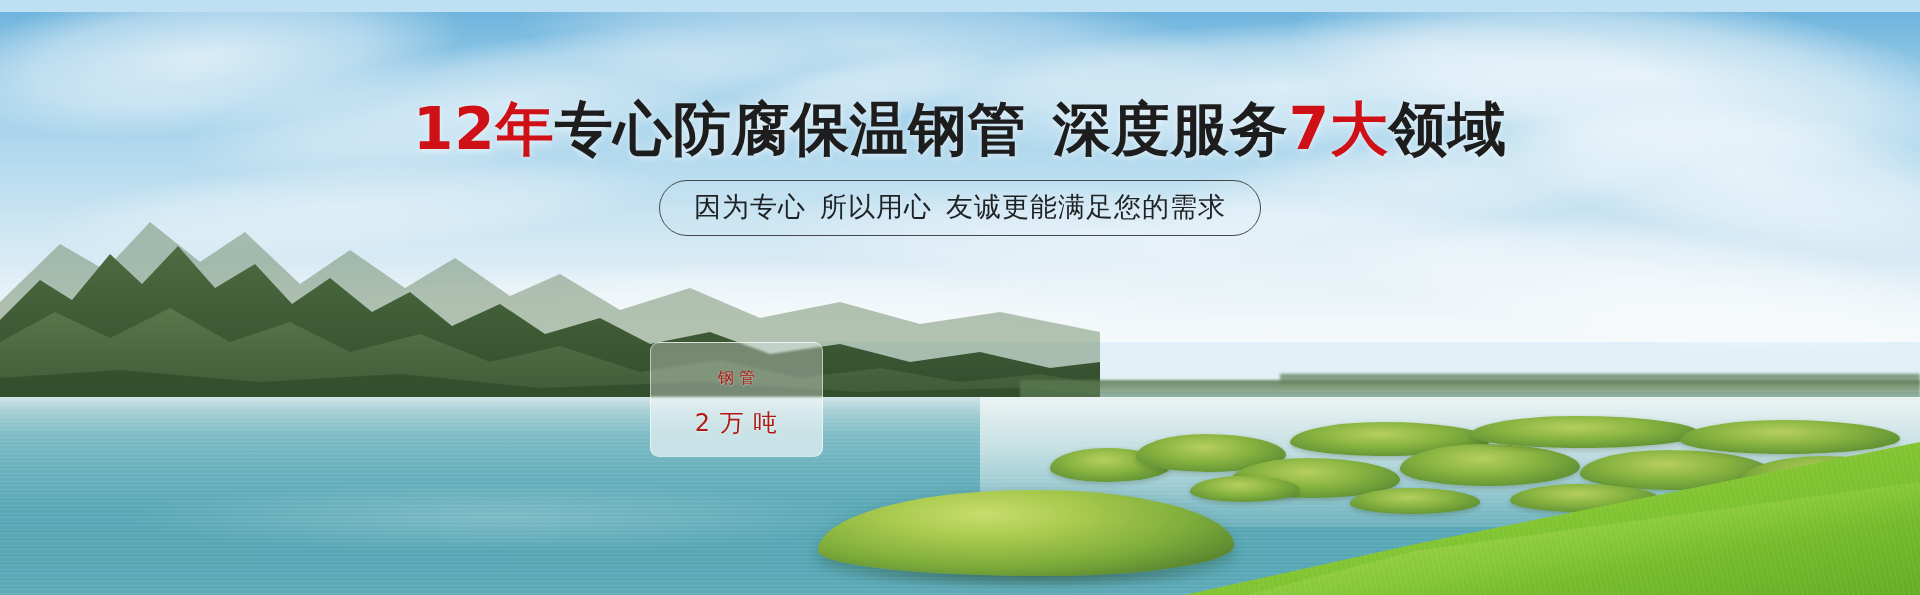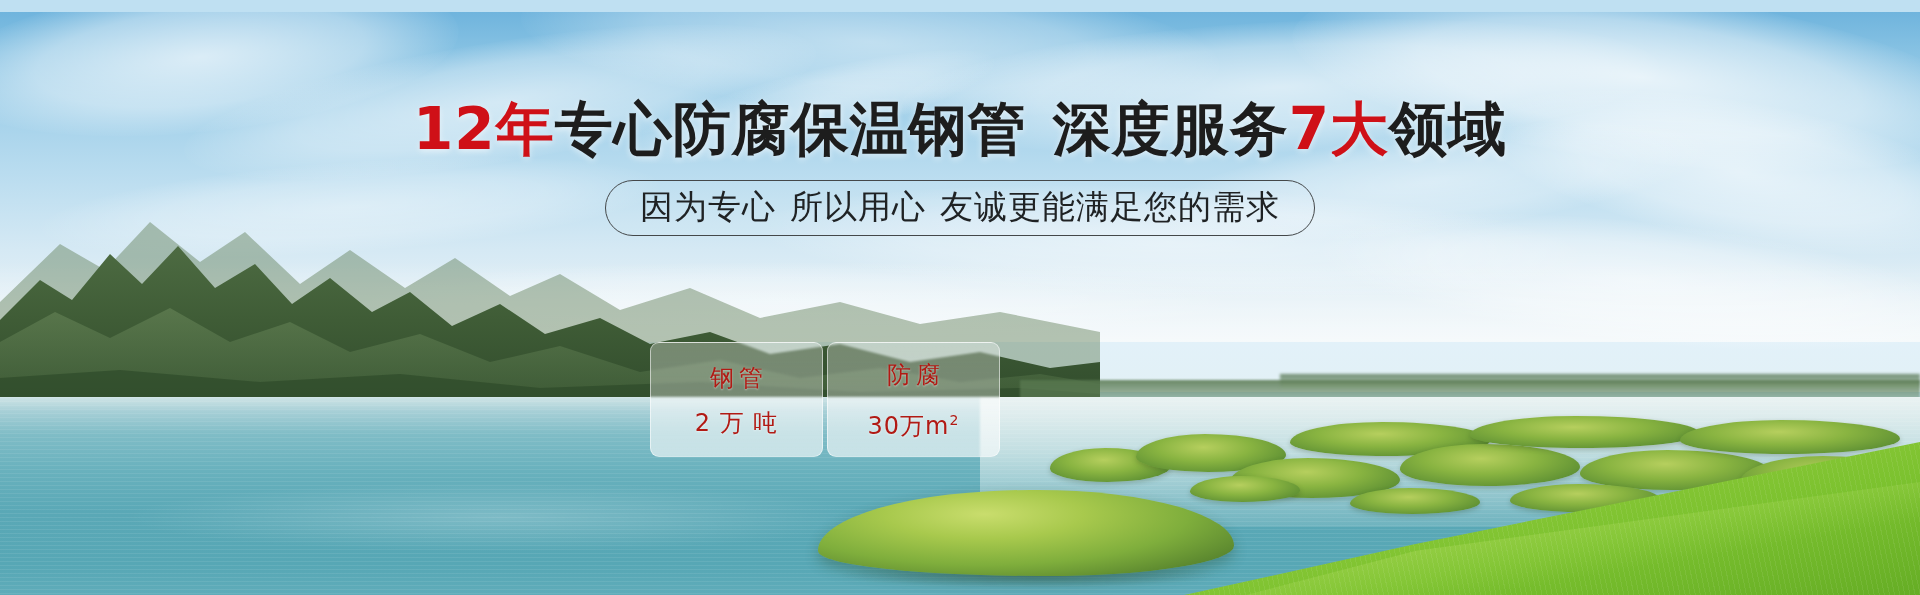--- a/index.html
+++ b/index.html
@@ -157,21 +157,21 @@
   .hl-gap  { display:inline-block; width:26px; }
 
   .subtitle-wrap {
     position:absolute; left:0; top:168px; width:1920px;
     display:flex; justify-content:center;
   }
   .subtitle {
     border:1.5px solid #44484a;
     border-radius:34px;
     padding:9px 34px 11px 34px;
-    font-size:33px;
+    font-size:27px;
     line-height:34px;
     color:#1f2224;
     letter-spacing:1px;
     white-space:nowrap;
     background:rgba(255,255,255,.04);
   }
   .sub-gap { display:inline-block; width:14px; }
 
   
   .cards {
@@ -180,21 +180,21 @@
   }
   .card {
     width:173px; height:115px;
     border-radius:9px;
     background:linear-gradient(to bottom, rgba(255,255,255,.30) 0%, rgba(255,255,255,.34) 46%, rgba(255,255,255,.52) 52%, rgba(255,255,255,.60) 100%);
     border:1px solid rgba(255,255,255,.55);
     display:flex; flex-direction:column; align-items:center; justify-content:center;
     backdrop-filter:blur(1px);
   }
   .card-title {
-    font-size:24px; line-height:30px; color:#b11a14; font-weight:normal;
+    font-size:16px; line-height:30px; color:#b11a14; font-weight:normal;
     letter-spacing:5px; text-indent:5px;
     margin-bottom:16px;
     text-shadow:0 1px 2px rgba(255,255,255,.5);
   }
   .card-value {
     font-size:24px; line-height:28px; color:#b11a14;
     letter-spacing:1px;
     text-shadow:0 1px 2px rgba(255,255,255,.5);
   }
   .card-value sup { font-size:14px; vertical-align:super; }
@@ -278,21 +278,17 @@
     <div class="subtitle"><span>因为专心</span><span class="sub-gap"></span><span>所以用心</span><span class="sub-gap"></span><span>友诚更能满足您的需求</span></div>
   </div>
 
   <div class="cards">
 
     <div class="card">
       <div class="card-title">钢管</div>
       <div class="card-value"><span>2 万 吨</span></div>
     </div>
 
-    <div class="card">
-      <div class="card-title">防腐</div>
-      <div class="card-value"><span>30万m</span><sup>2</sup></div>
-    </div>
 
 
   </div>
 
 </div>
 
 </body></html>

